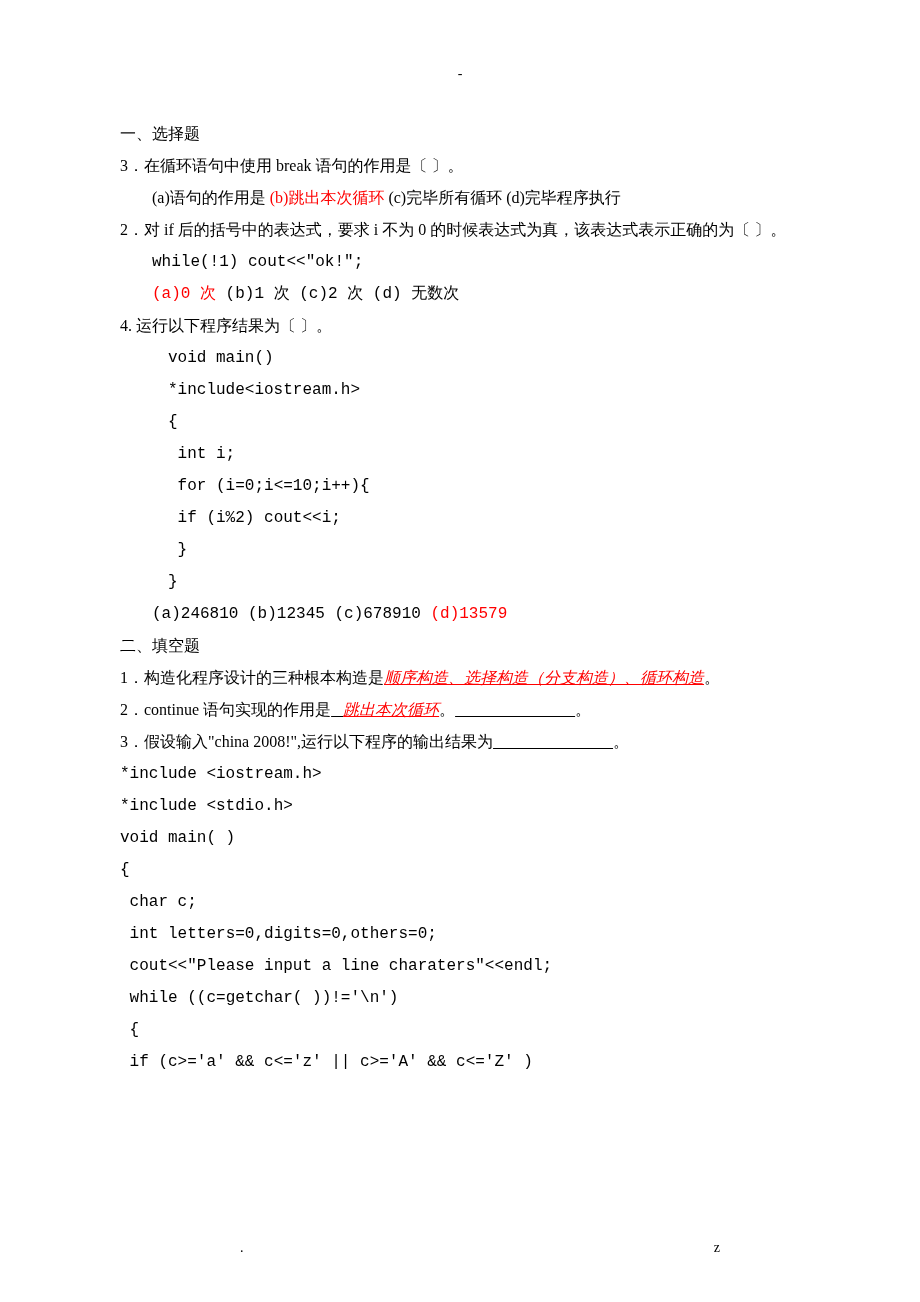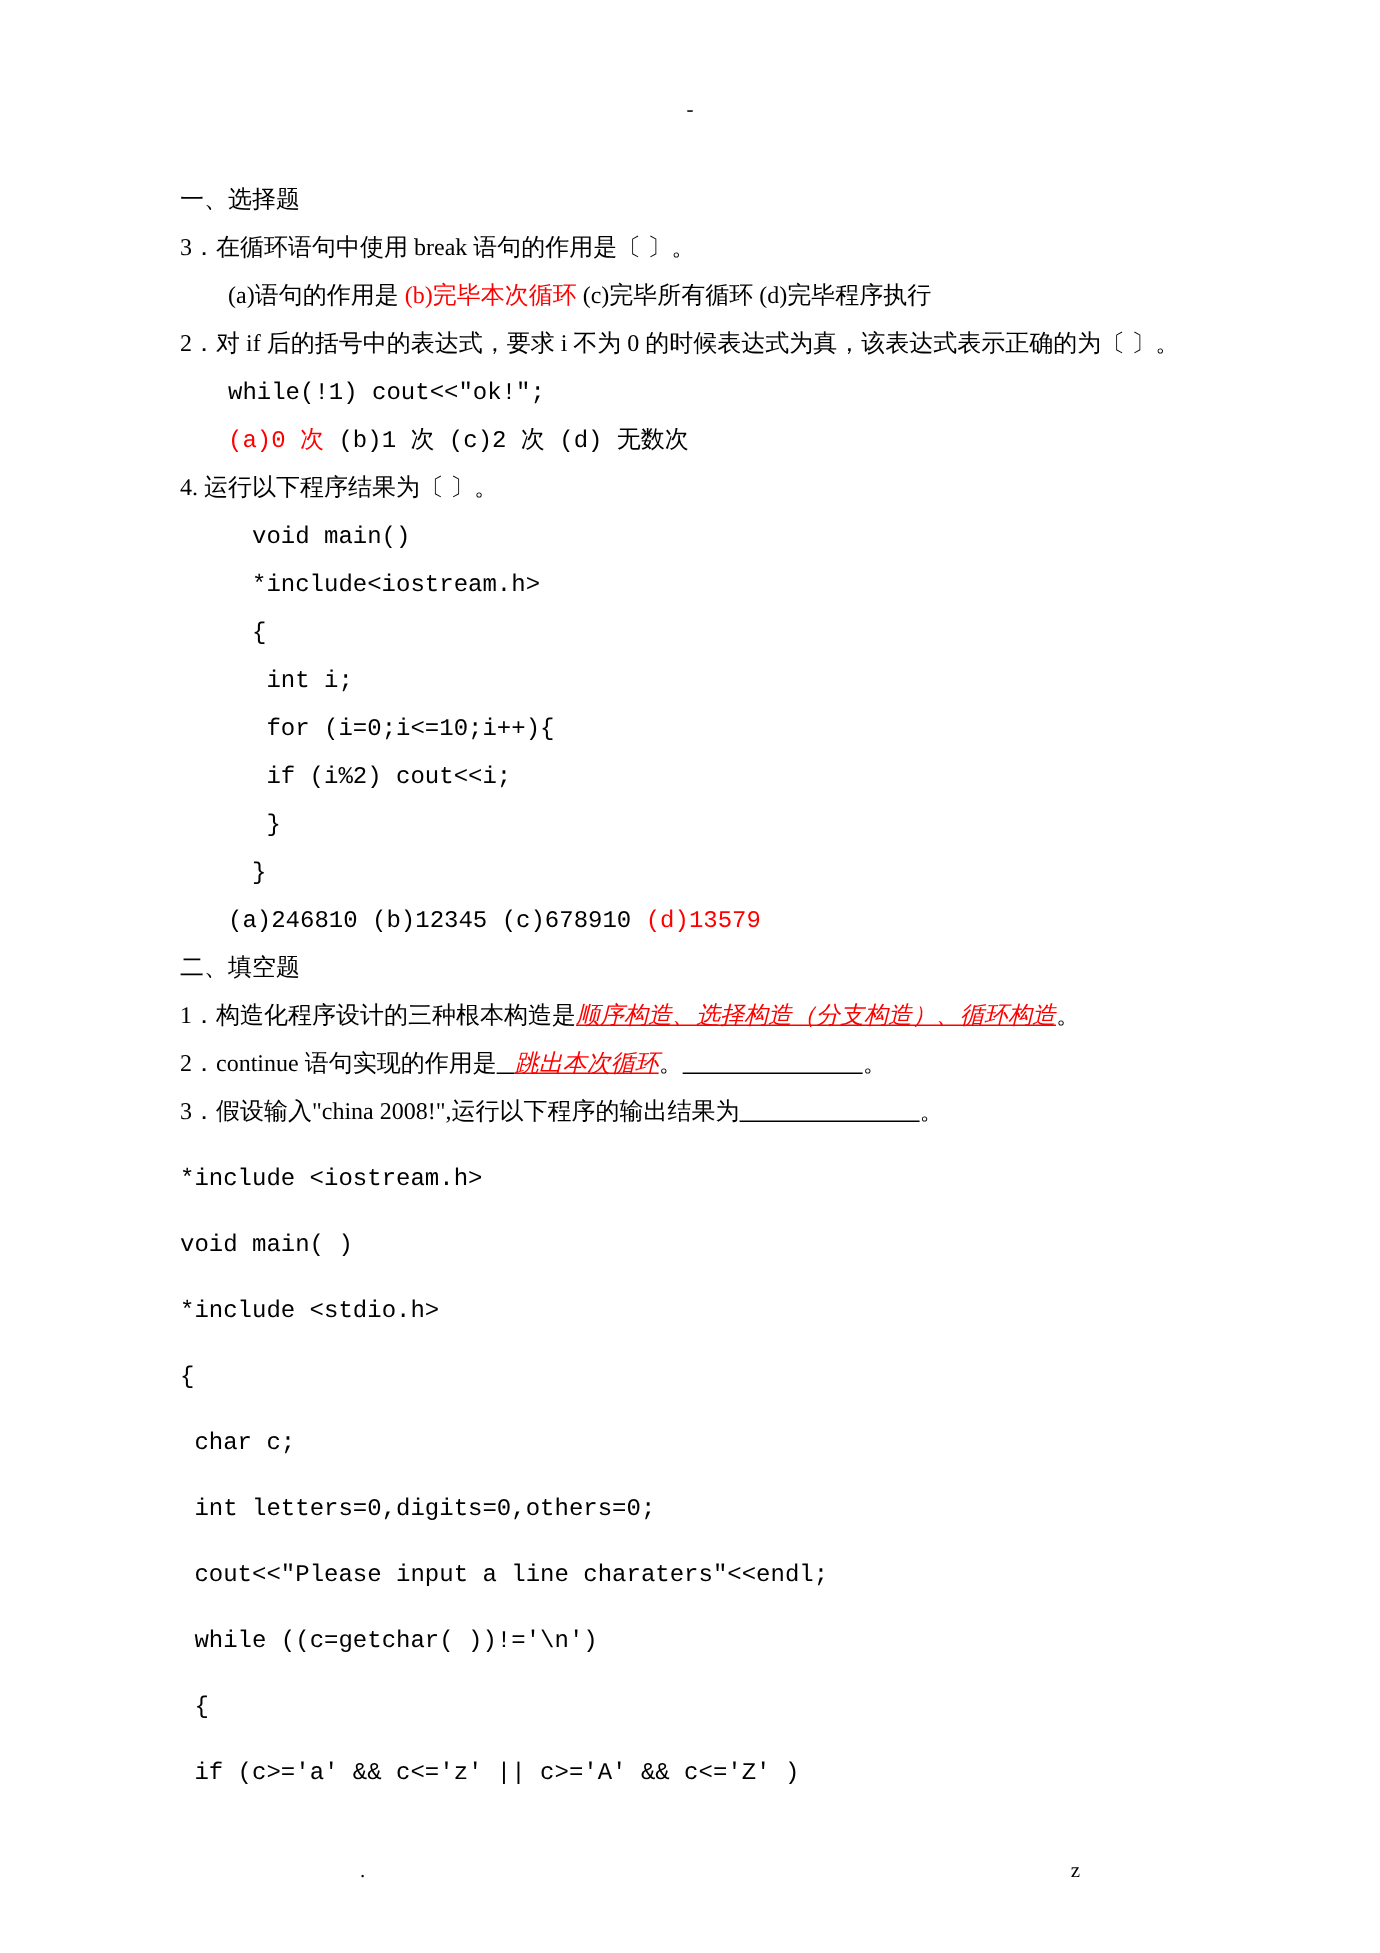--- a/index.html
+++ b/index.html
@@ -32,35 +32,35 @@
     box-sizing: border-box;
     font-size: 14px;
   }
   .footer .left { float: left; }
   .footer .right { float: right; }
   .mono { font-family: "Courier New", "SimSun", monospace; }
   .red { color: #ff0000; }
   .underline { text-decoration: underline; font-style: italic; }
   .indent1 { padding-left: 2em; }
   .indent2 { padding-left: 3em; }
-  .no-indent { padding-left: 0; margin-top: 12px; }
+  .no-indent { padding-left: 0; }
   .line { white-space: pre-wrap; }
 </style>
 </head>
 <body>
 
 <div class="page">
 
   <div class="dash-top">-</div>
 
   <div>一、选择题</div>
 
   <div>3．在循环语句中使用 break 语句的作用是〔 〕。</div>
   <div class="indent1">
-    <span>(a)语句的作用是 </span><span class="red">(b)完毕本次循环</span><span> (c)完毕所有循环 (d)完毕程序执行</span>
+    <span>(a)语句的作用是 </span><span class="red">(b)跳出本次循环</span><span> (c)完毕所有循环 (d)完毕程序执行</span>
   </div>
 
   <div>2．对 if 后的括号中的表达式，要求 i 不为 0 的时候表达式为真，该表达式表示正确的为〔 〕。</div>
 
   <div class="indent1 mono">while(!1) cout&lt;&lt;"ok!";</div>
   <div class="indent1 mono">
     <span class="red">(a)0 次</span><span> (b)1 次 (c)2 次 (d) 无数次</span>
   </div>
 
   <div>4. 运行以下程序结果为〔 〕。</div>
@@ -84,22 +84,22 @@
 
   <div>
     <span>2．continue 语句实现的作用是</span><span class="underline line">   </span><span class="red underline">跳出本次循环</span><span>。</span><span class="underline line">                              </span><span>。</span>
   </div>
 
   <div>
     <span>3．假设输入"china 2008!",运行以下程序的输出结果为</span><span class="underline line">                              </span><span>。</span>
   </div>
 
   <div class="no-indent mono line">*include &lt;iostream.h&gt;</div>
+  <div class="no-indent mono line">*include &lt;stdio.h&gt;</div>
   <div class="no-indent mono line">void main( )</div>
-  <div class="no-indent mono line">*include &lt;stdio.h&gt;</div>
   <div class="no-indent mono line">{</div>
   <div class="no-indent mono line"> char c;</div>
   <div class="no-indent mono line"> int letters=0,digits=0,others=0;</div>
   <div class="no-indent mono line"> cout&lt;&lt;"Please input a line charaters"&lt;&lt;endl;</div>
   <div class="no-indent mono line"> while ((c=getchar( ))!='\n')</div>
   <div class="no-indent mono line"> {</div>
   <div class="no-indent mono line"> if (c&gt;='a' &amp;&amp; c&lt;='z' || c&gt;='A' &amp;&amp; c&lt;='Z' )</div>
 
   <div class="footer">
     <span class="left">.</span>

